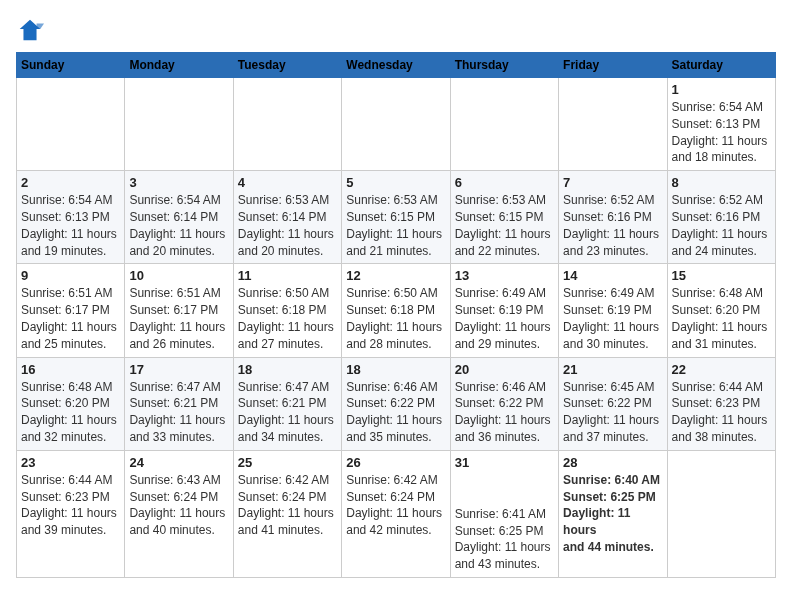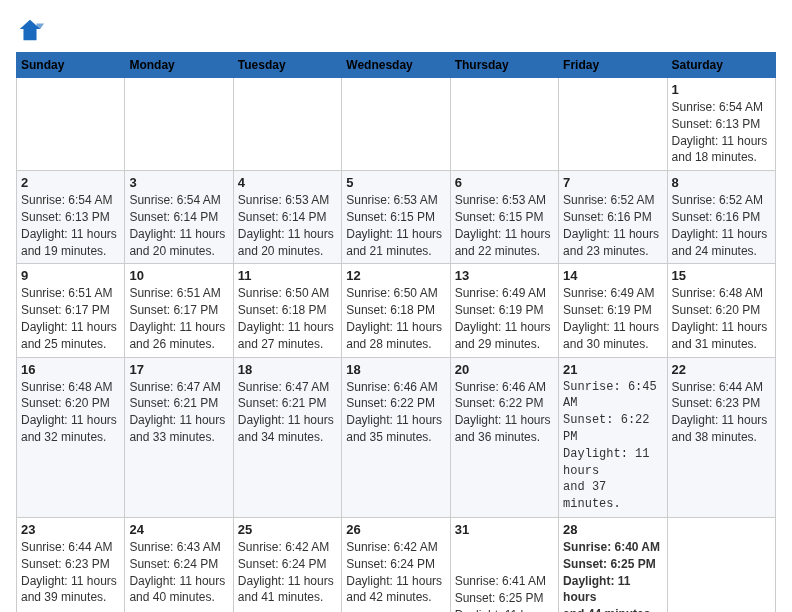--- a/index.html
+++ b/index.html
@@ -268,21 +268,21 @@
         </td>
         <td>
           <span class="day-number">20</span>
           <div class="day-detail" style="white-space: pre-line;">Sunrise: 6:46 AM
 Sunset: 6:22 PM
 Daylight: 11 hours
 and 36 minutes.</div>
         </td>
         <td>
           <span class="day-number">21</span>
-          <div class="day-detail" style="white-space: pre-line; font-family: Liberation Mono, monospace;">Sunrise: 6:45 AM
+          <div class="day-detail" style="white-space: pre-line;">Sunrise: 6:45 AM
 Sunset: 6:22 PM
 Daylight: 11 hours
 and 37 minutes.</div>
         </td>
         <td>
           <span class="day-number">22</span>
           <div class="day-detail" style="white-space: pre-line;">Sunrise: 6:44 AM
 Sunset: 6:23 PM
 Daylight: 11 hours
 and 38 minutes.</div>

